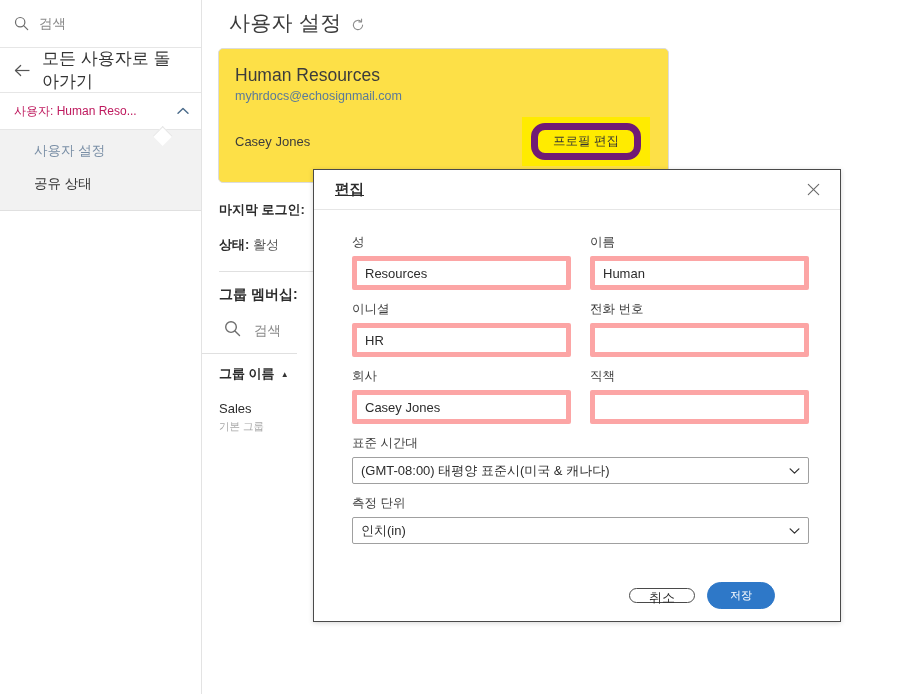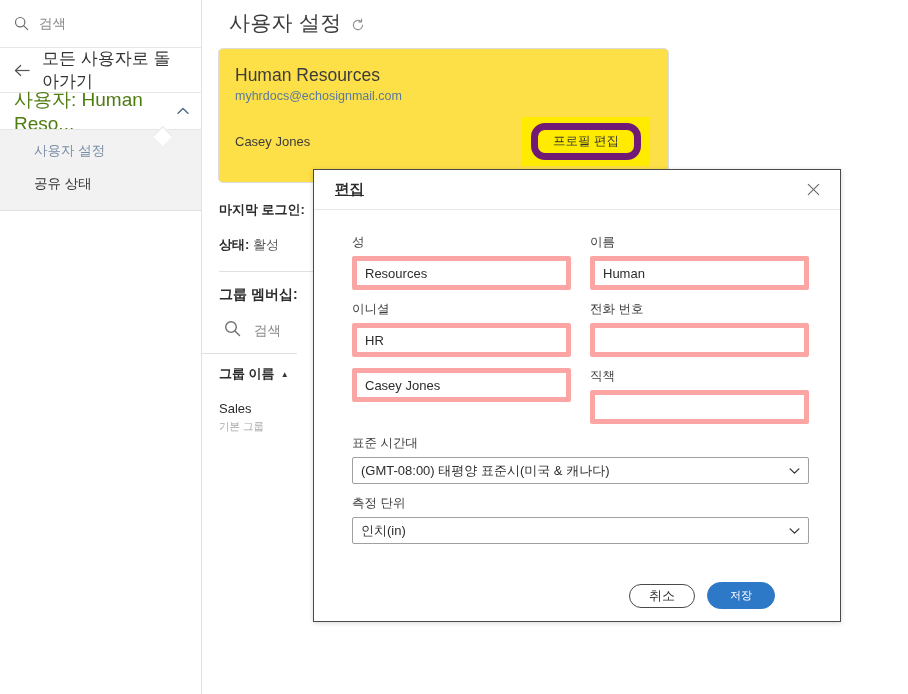--- a/index.html
+++ b/index.html
@@ -42,21 +42,21 @@
   .sb-back .arrow { margin-right: 11px; display:flex; }
   .sb-back .txt { font-size: 17px; color: #333; }
 
   .sb-user {
     height: 36px;
     display: flex; align-items: center; justify-content: space-between;
     padding: 0 12px 0 14px;
     background: #ffffff;
     cursor: pointer;
   }
-  .sb-user .txt { font-size: 19px; color: #4d7c0f; }
+  .sb-user .txt { font-size: 12px; color: #be185d; }
   .sb-user .chev { display:flex; }
 
   .sb-sub {
     background: #f2f2f2;
     border-top: 1px solid #e6e6e6;
     border-bottom: 1px solid #e0e0e0;
     padding: 4px 0 10px 0;
     position: relative;
   }
   .sb-sub::before {
@@ -244,21 +244,21 @@
 
   .modal-foot {
     display: flex; align-items: center; justify-content: flex-end;
     gap: 12px;
     padding: 27px 34px 0 0;
   }
   .btn-cancel {
     border: 1px solid #4a4a4a;
     background: #fff;
     border-radius: 15px;
-    height: 24px;
+    height: 15px;
     padding: 0 19px;
     font-size: 13px;
     color: #2c2c2c;
     cursor: pointer;
     font-family: inherit;
   }
   .btn-save {
     border: 1px solid #2e78c8;
     background: #2e78c8;
     border-radius: 15px;
@@ -407,20 +407,21 @@
           <input class="finput" type="text" value="HR" style="">
         </div>
         <div class="fcol">
           <label class="flabel">전화 번호</label>
           <input class="finput" type="text" value="" style="">
         </div>
       </div>
 
       <div class="frow">
         <div class="fcol">
+          <label class="flabel">회사</label>
           <input class="finput" type="text" value="Casey Jones" style="">
         </div>
         <div class="fcol">
           <label class="flabel">직책</label>
           <input class="finput" type="text" value="" style="">
         </div>
       </div>
 
       <div class="full-block">
         <label class="flabel">표준 시간대</label>

